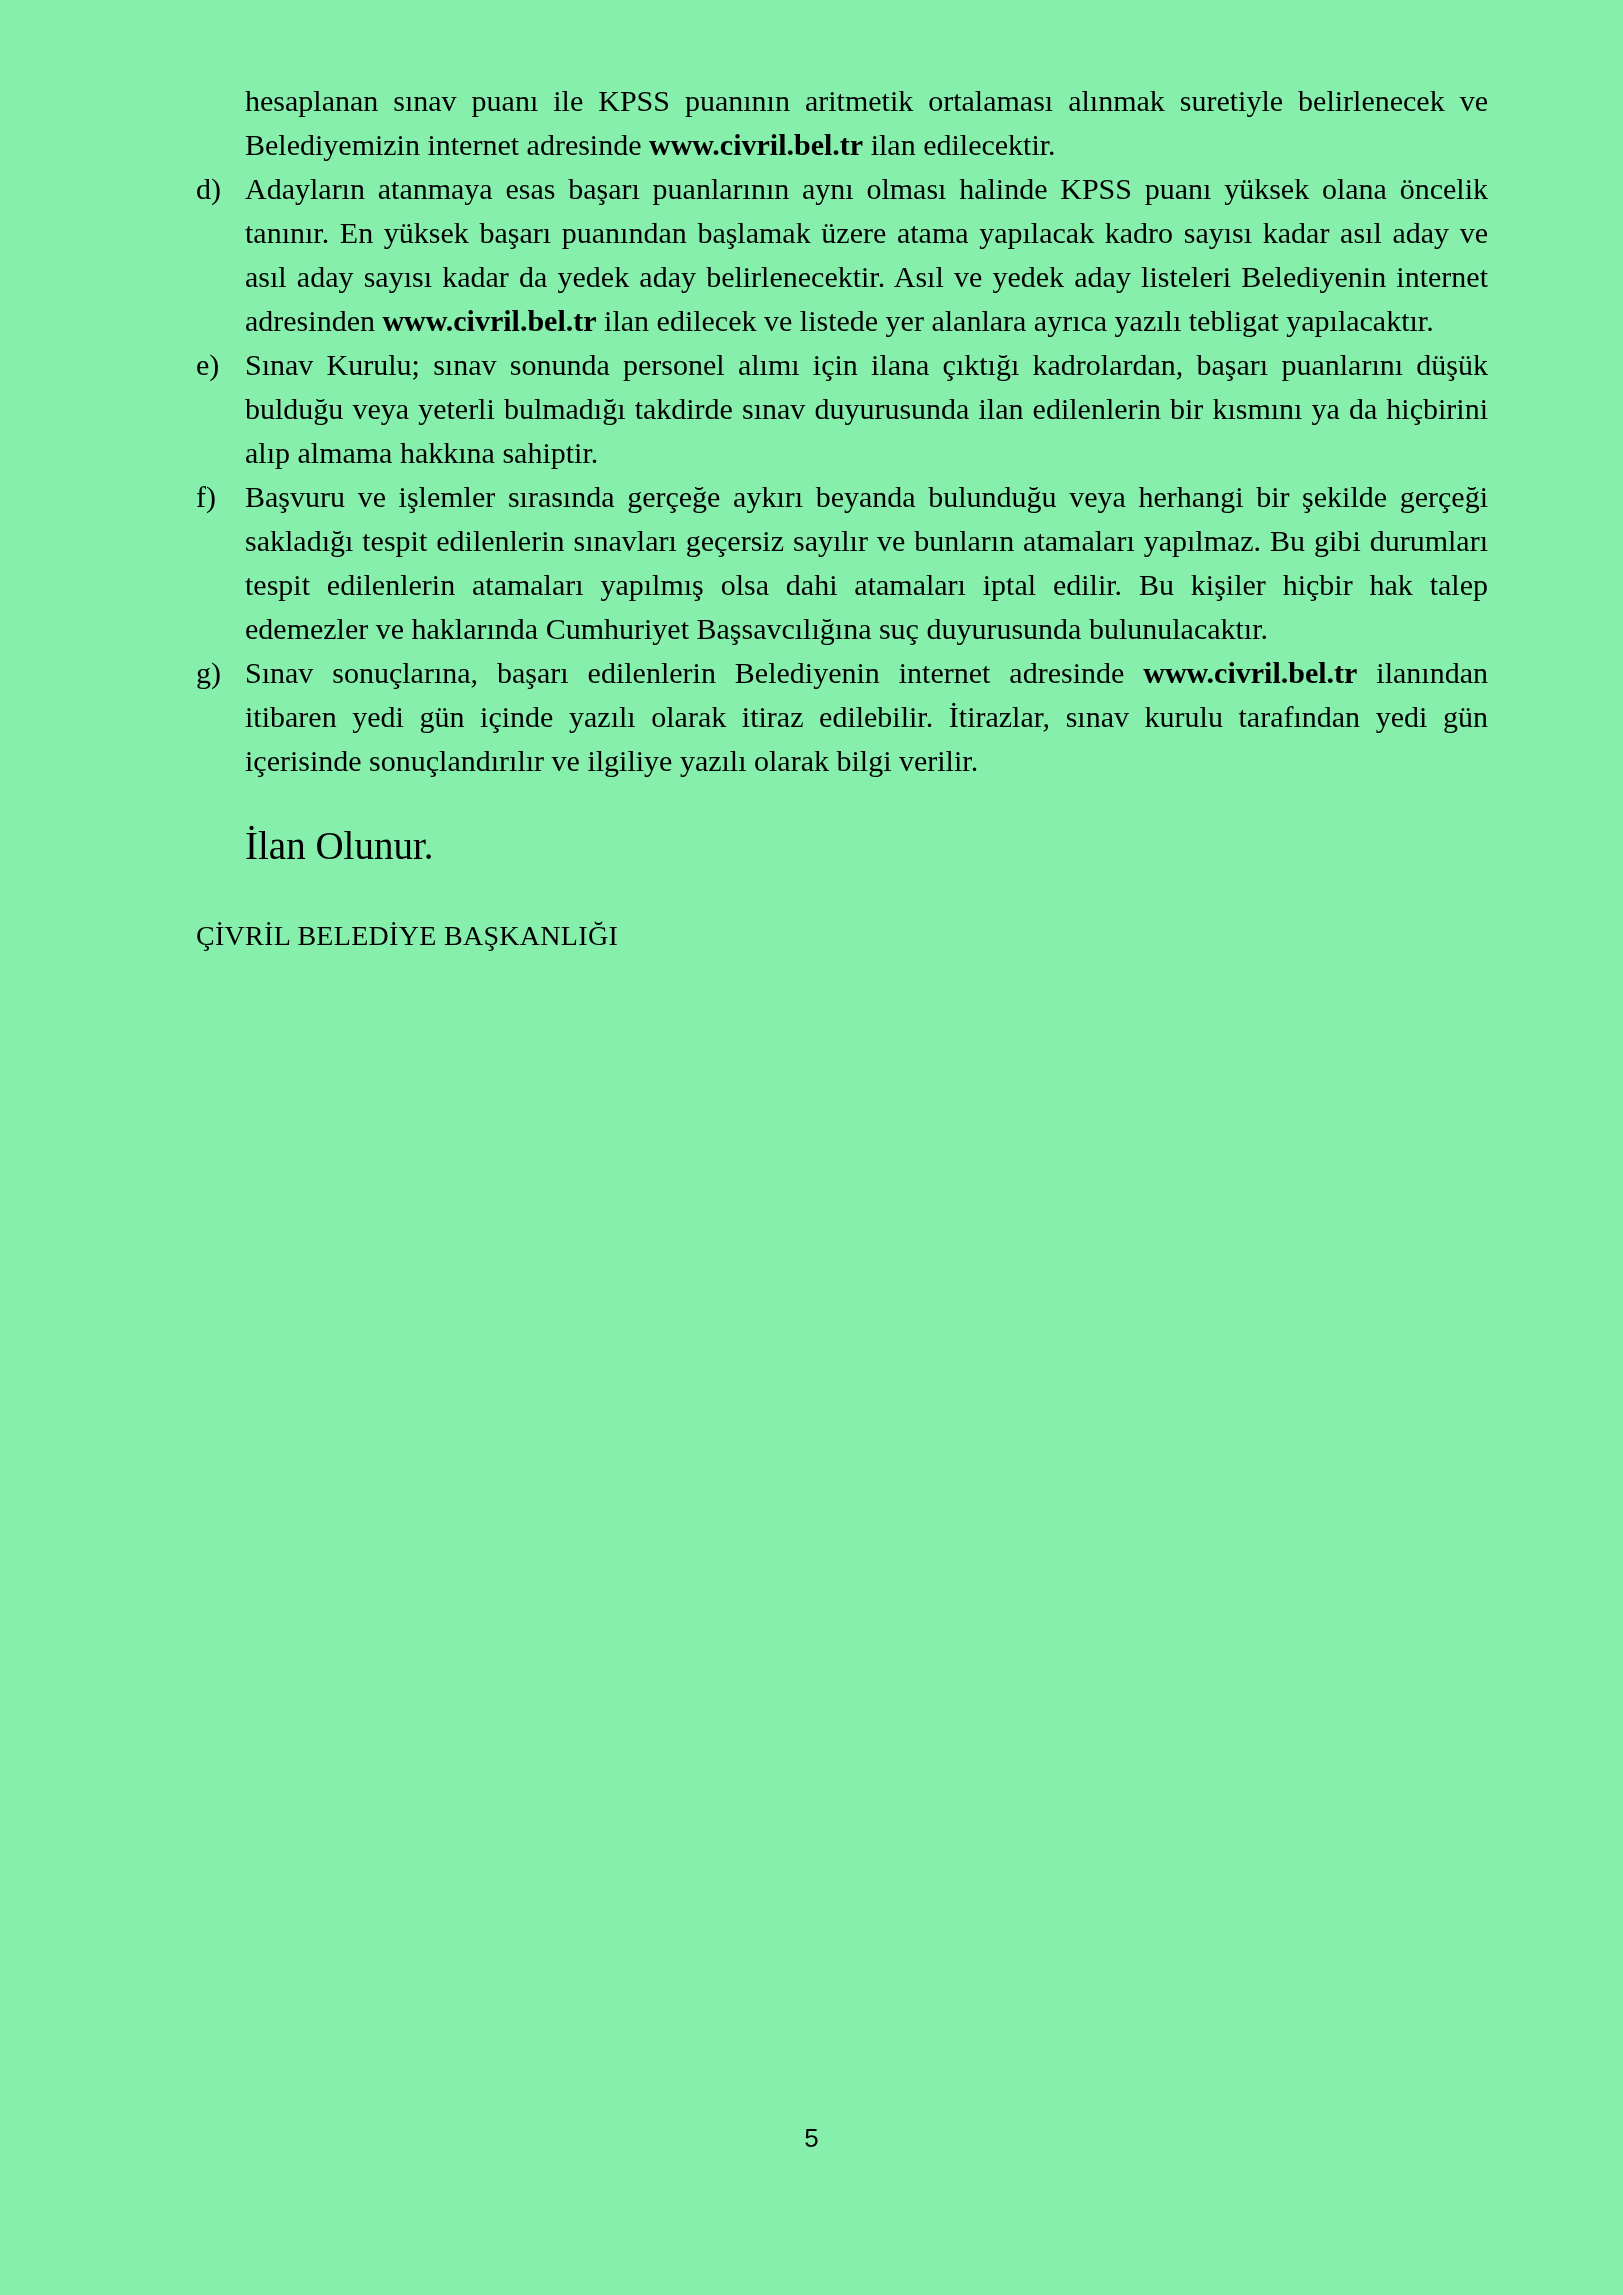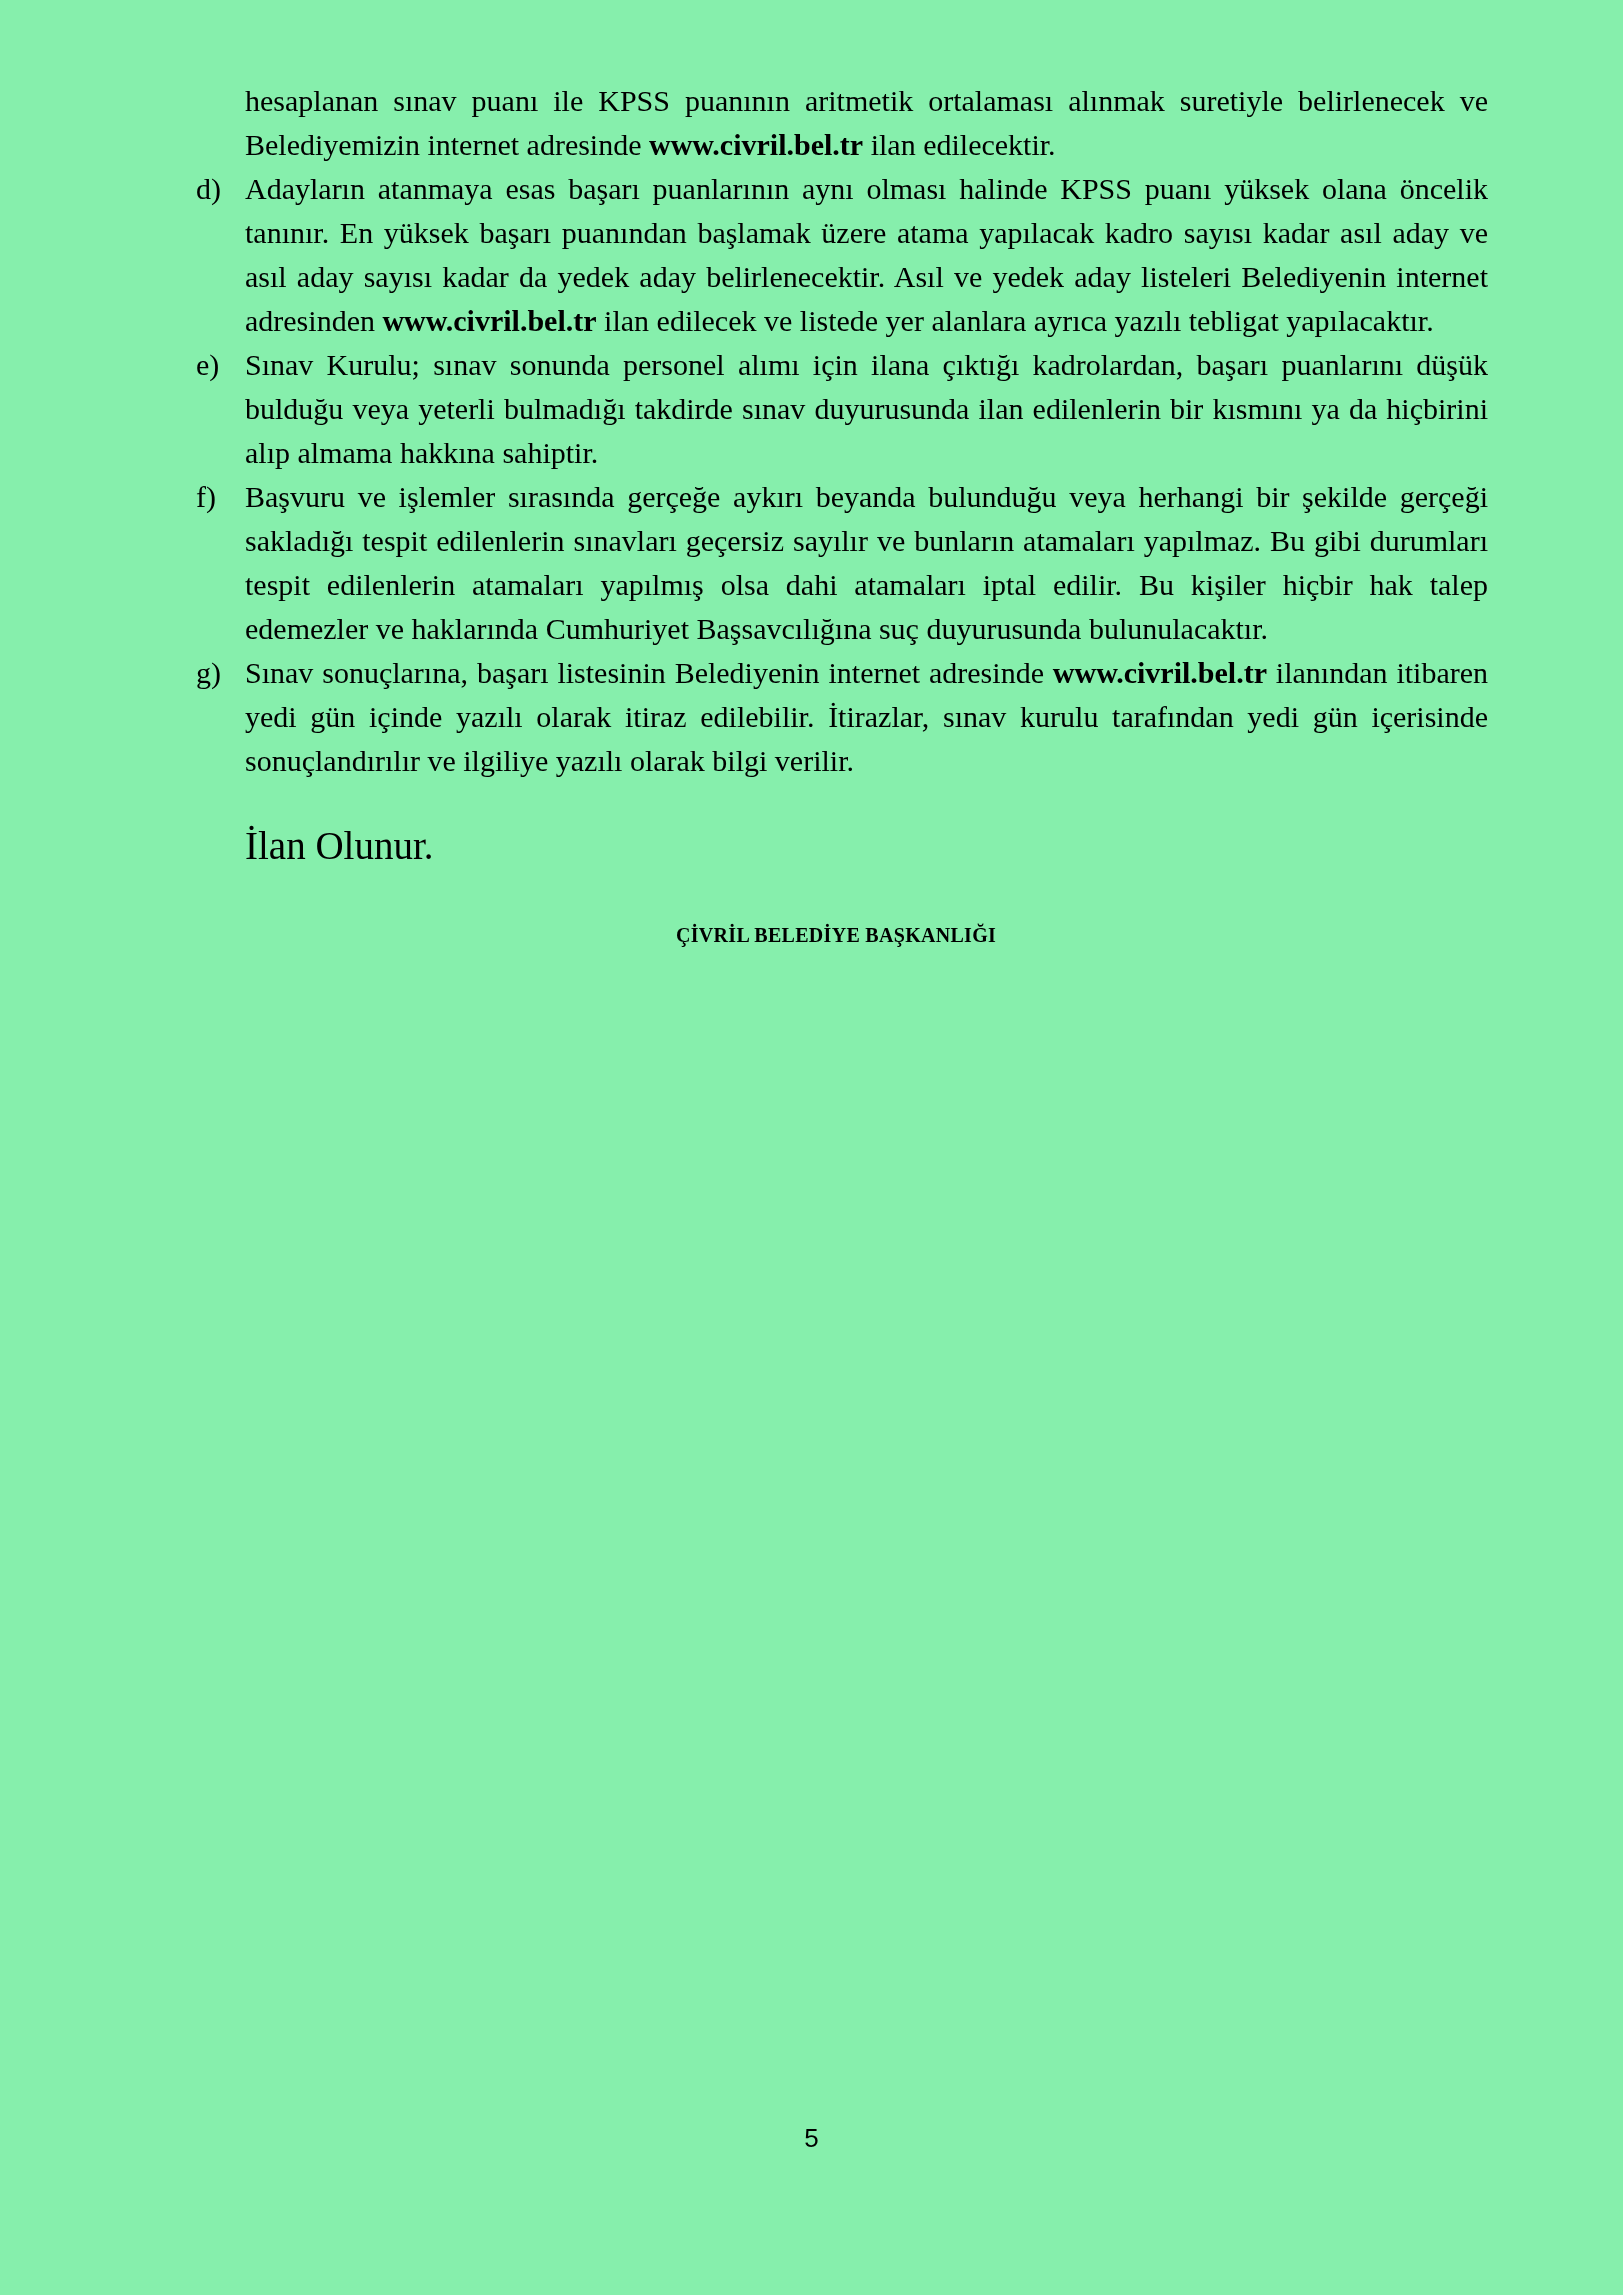--- a/index.html
+++ b/index.html
@@ -65,24 +65,24 @@
     position: relative;
     margin-top: 41px;
     padding-left: 49px;
     font-size: 39px;
     line-height: 44px;
   }
   .signature {
     position: relative;
     margin-top: 47px;
     padding-right: 11.8px;
-    text-align: center;
-    font-size: 20px;
+    text-align: left;
+    font-size: 28px;
     line-height: 41px;
-    font-weight: bold;
+    font-weight: normal;
     letter-spacing: 0.3px;
   }
 
   
   .footer {
     position: absolute;
     left: 0;
     right: 0;
     top: 2123px;
     text-align: center;
@@ -102,21 +102,21 @@
   <div class="content">
 
     <p class="para cont"><span>hesaplanan sınav puanı ile KPSS puanının aritmetik ortalaması alınmak suretiyle belirlenecek ve Belediyemizin internet adresinde </span><b class="url">www.civril.bel.tr</b><span> ilan edilecektir.</span></p>
 
     <p class="para item"><span class="marker">d)</span><span>Adayların atanmaya esas başarı puanlarının aynı olması halinde KPSS puanı yüksek olana öncelik tanınır. En yüksek başarı puanından başlamak üzere atama yapılacak kadro sayısı kadar asıl aday ve asıl aday sayısı kadar da yedek aday belirlenecektir. Asıl ve yedek aday listeleri Belediyenin internet adresinden </span><b class="url">www.civril.bel.tr</b><span> ilan edilecek ve listede yer alanlara ayrıca yazılı tebligat yapılacaktır.</span></p>
 
     <p class="para item"><span class="marker">e)</span><span>Sınav Kurulu; sınav sonunda personel alımı için ilana çıktığı kadrolardan, başarı puanlarını düşük bulduğu veya yeterli bulmadığı takdirde sınav duyurusunda ilan edilenlerin bir kısmını ya da hiçbirini alıp almama hakkına sahiptir.</span><span></span></p>
 
     <p class="para item"><span class="marker">f)</span><span>Başvuru ve işlemler sırasında gerçeğe aykırı beyanda bulunduğu veya herhangi bir şekilde gerçeği sakladığı tespit edilenlerin sınavları geçersiz sayılır ve bunların atamaları yapılmaz. Bu gibi durumları tespit edilenlerin atamaları yapılmış olsa dahi atamaları iptal edilir. Bu kişiler hiçbir hak talep edemezler ve haklarında Cumhuriyet Başsavcılığına suç duyurusunda bulunulacaktır.</span><span></span></p>
 
-    <p class="para item"><span class="marker">g)</span><span>Sınav sonuçlarına, başarı listesinin Belediyenin internet adresinde </span><b class="url">www.civril.bel.tr</b><span> ilanından itibaren yedi gün içinde yazılı olarak itiraz edilebilir. İtirazlar, sınav kurulu tarafından yedi gün içerisinde sonuçlandırılır ve ilgiliye yazılı olarak bilgi verilir.</span></p>
+    <p class="para item"><span class="marker">g)</span><span>Sınav sonuçlarına, başarı edilenlerin Belediyenin internet adresinde </span><b class="url">www.civril.bel.tr</b><span> ilanından itibaren yedi gün içinde yazılı olarak itiraz edilebilir. İtirazlar, sınav kurulu tarafından yedi gün içerisinde sonuçlandırılır ve ilgiliye yazılı olarak bilgi verilir.</span></p>
 
     <p class="closing">İlan Olunur.</p>
 
     <p class="signature">ÇİVRİL BELEDİYE BAŞKANLIĞI</p>
 
   </div>
 
   <div class="footer">
     <span class="page-number">5</span>
   </div>

